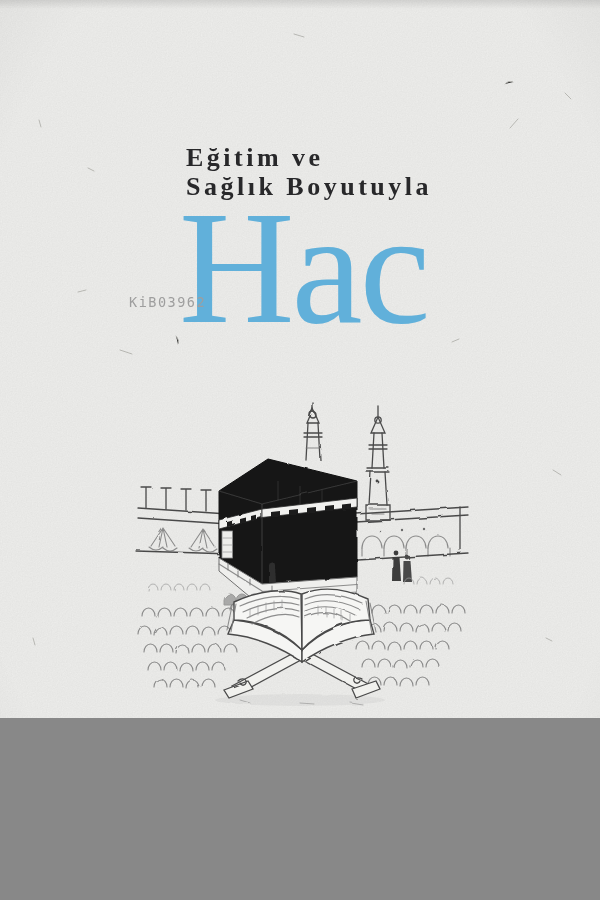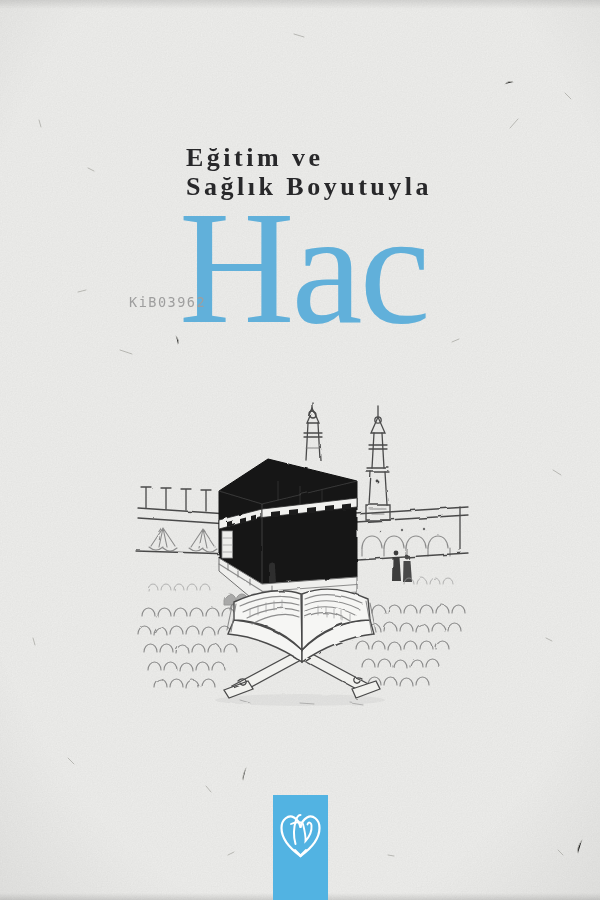--- a/index.html
+++ b/index.html
@@ -1,16 +1,16 @@
 <!DOCTYPE html>
 <html><head>
 <meta charset="utf-8">
 <style>
   html,body{margin:0;padding:0;background:#888;}
-  .cover{position:relative;width:600px;height:900px;overflow:hidden;background:#f2f2f0;}
+  .cover{position:relative;width:600px;height:718px;overflow:hidden;background:#f2f2f0;}
   svg{display:block;}
   .subtitle-text{font-family:"Liberation Serif",serif;font-weight:700;font-size:26px;fill:#28282a;letter-spacing:3.5px;}
   .title-text{font-family:"Liberation Serif",serif;font-weight:400;font-size:160px;fill:#61b0da;letter-spacing:-3px;}
   .watermark-text{font-family:"DejaVu Sans Mono",monospace;font-size:13.5px;fill:#9e9e9e;letter-spacing:1.5px;}
   .sketch{stroke:#4a4a4a;fill:none;stroke-width:1.3;stroke-linecap:round;}
   .sketch-light{stroke:#7a7a7a;fill:none;stroke-width:1.1;stroke-linecap:round;opacity:.85;}
   .sketch-faint{stroke:#9a9a9a;fill:none;stroke-width:1;stroke-linecap:round;opacity:.7;}
 </style>
 </head>
 <body>

